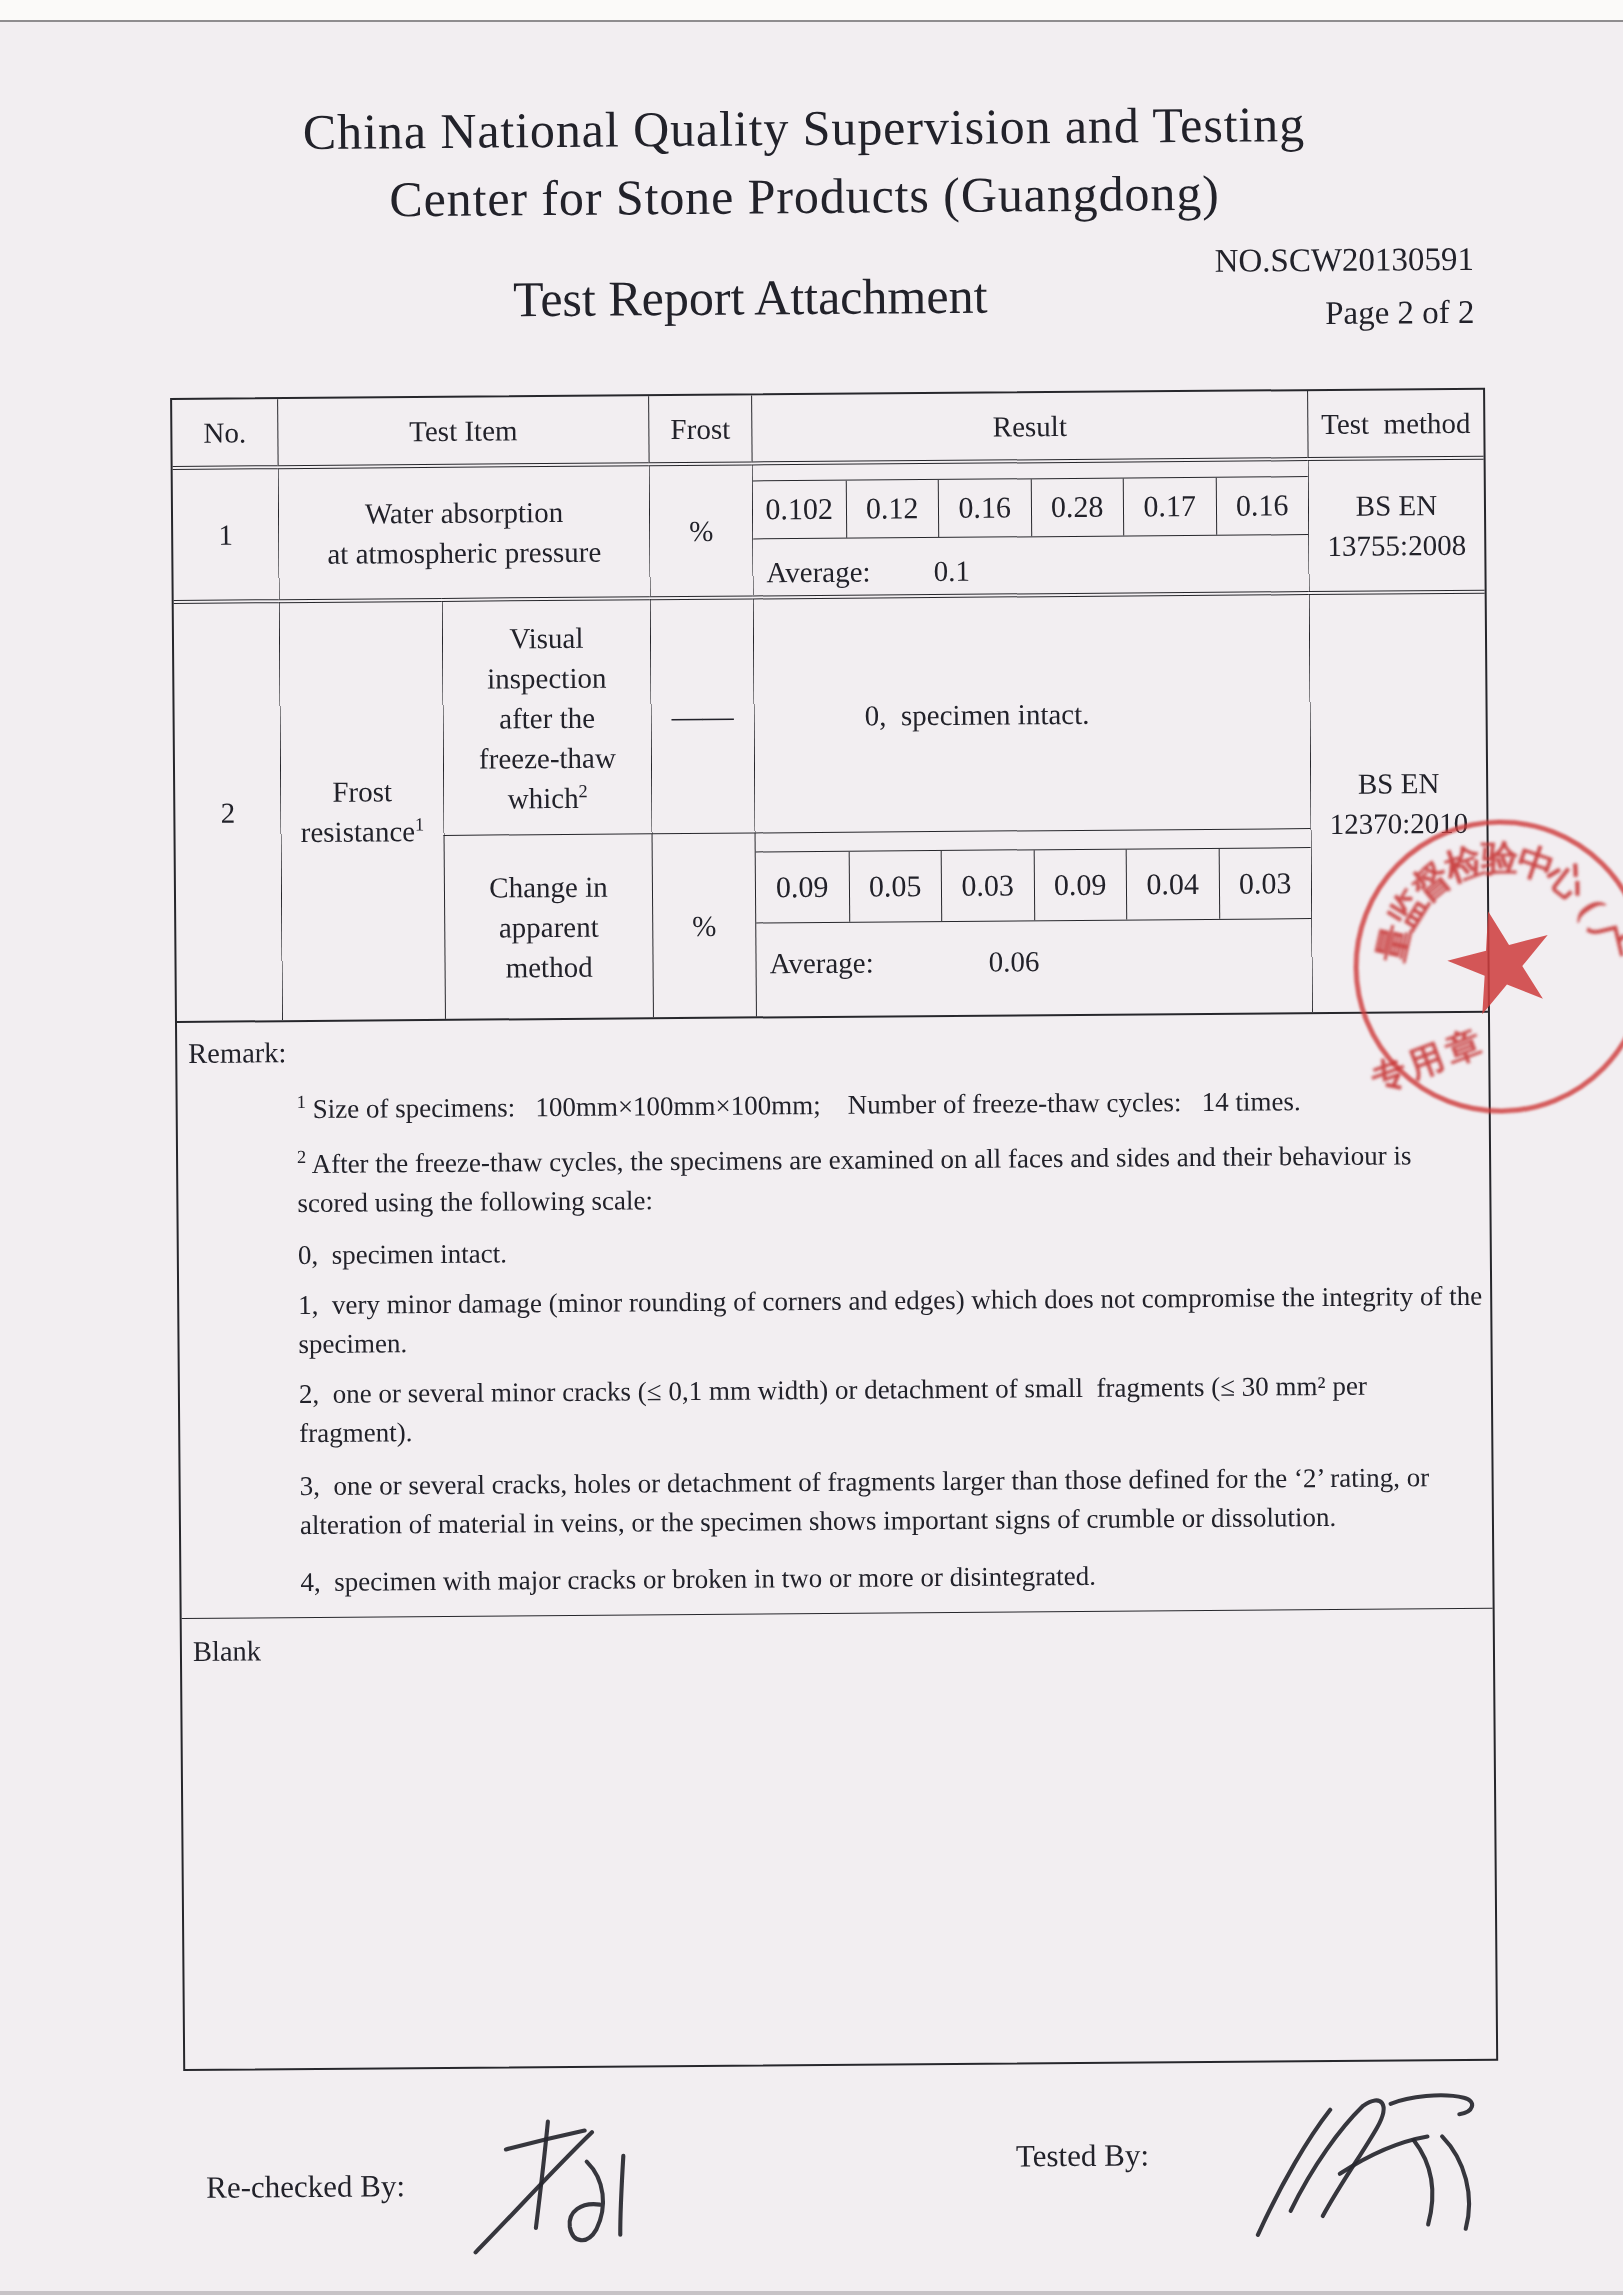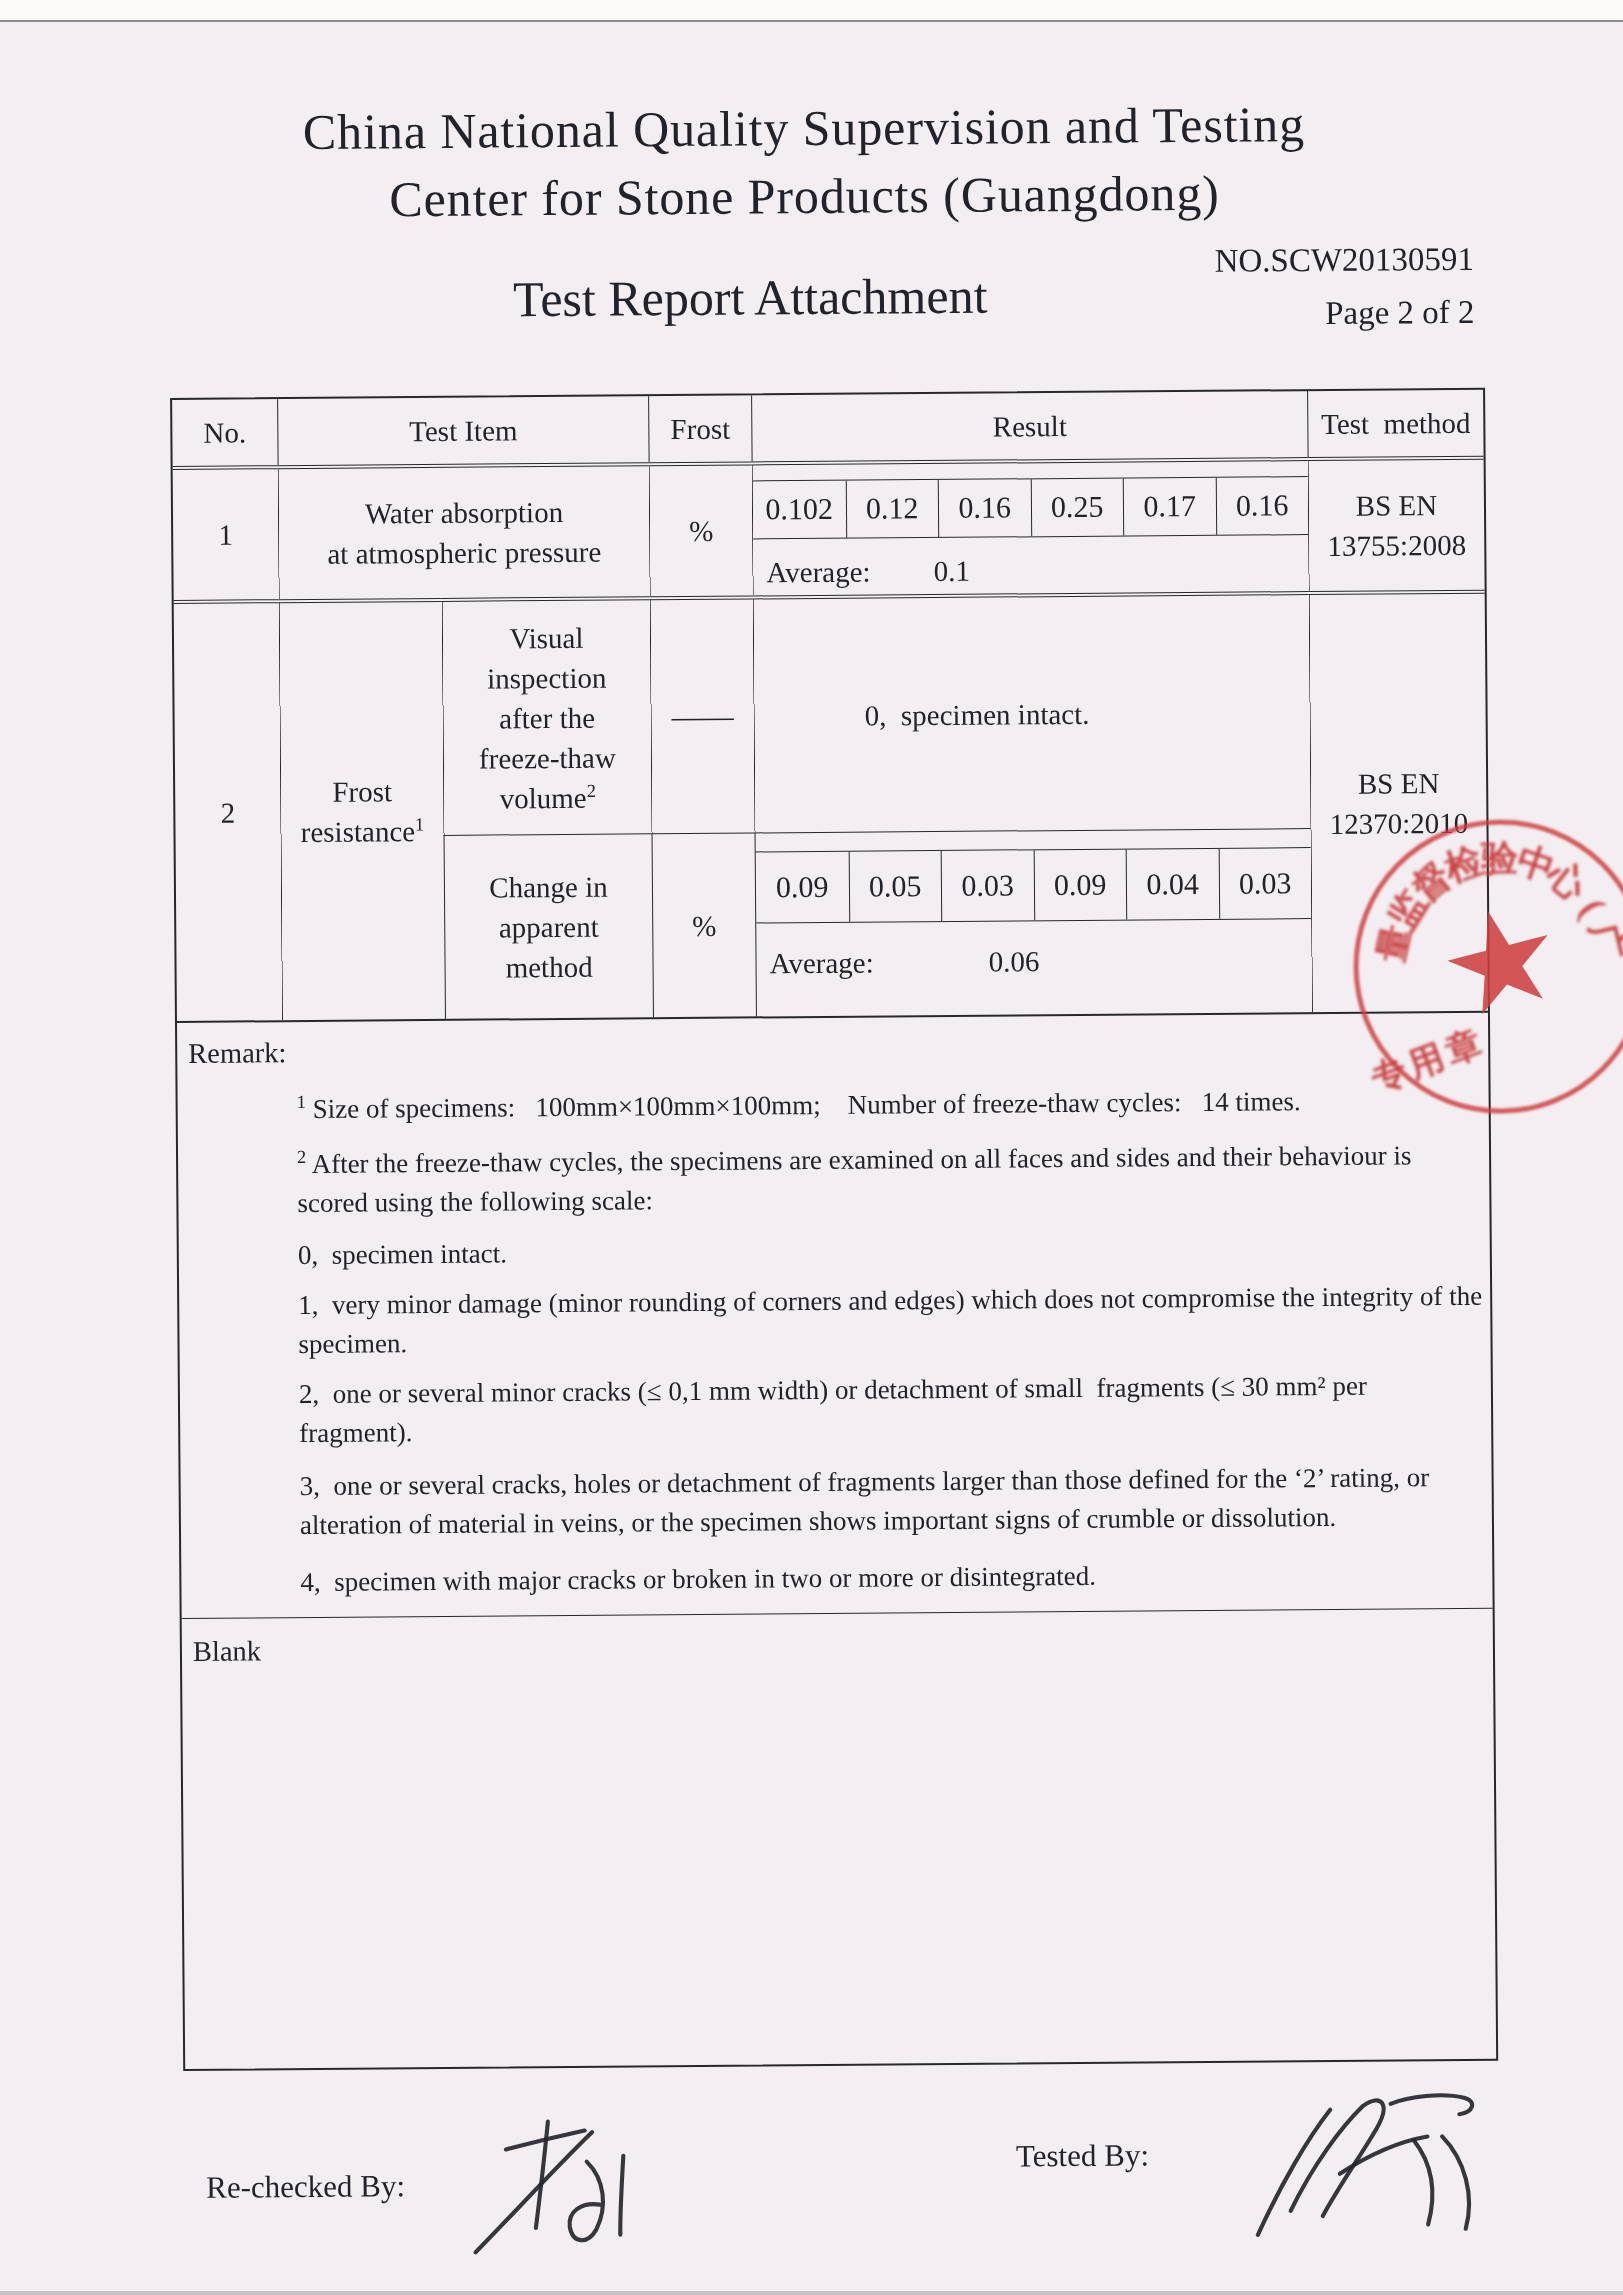--- a/index.html
+++ b/index.html
@@ -117,21 +117,21 @@
       <div class="cell c-r1item bl bt-dbl">
         <div>Water absorption</div>
         <div>at atmospheric pressure</div>
       </div>
       <div class="cell c-r1unit bl bt-dbl">%</div>
       <div class="cell c-r1result bl bt-dbl">
         <div class="strip s1">
           <div>0.102</div>
           <div>0.12</div>
           <div>0.16</div>
-          <div>0.25</div>
+          <div>0.28</div>
           <div>0.17</div>
           <div>0.16</div>
         </div>
         <div class="avg-row a1">
           <span>Average:</span>
           <span class="avg-val">0.1</span>
         </div>
       </div>
       <div class="cell c-r1method bl bt-dbl">
         <div>BS EN</div>
@@ -141,21 +141,21 @@
       <div class="cell c-r2no bt-dbl">2</div>
       <div class="cell c-r2frost bl bt-dbl">
         <div>Frost</div>
         <div><span>resistance</span><sup>1</sup></div>
       </div>
       <div class="cell c-r2aitem bl bt-dbl">
         <div>Visual</div>
         <div>inspection</div>
         <div>after the</div>
         <div>freeze-thaw</div>
-        <div><span>volume</span><sup>2</sup></div>
+        <div><span>which</span><sup>2</sup></div>
       </div>
       <div class="cell c-r2aunit bl bt-dbl">——</div>
       <div class="cell c-r2aresult bl bt-dbl">0,  specimen intact.</div>
       <div class="cell c-r2method bl bt-dbl">
         <div>BS EN</div>
         <div>12370:2010</div>
       </div>
       <div class="cell c-r2bitem bl bt">
         <div>Change in</div>
         <div>apparent</div>

